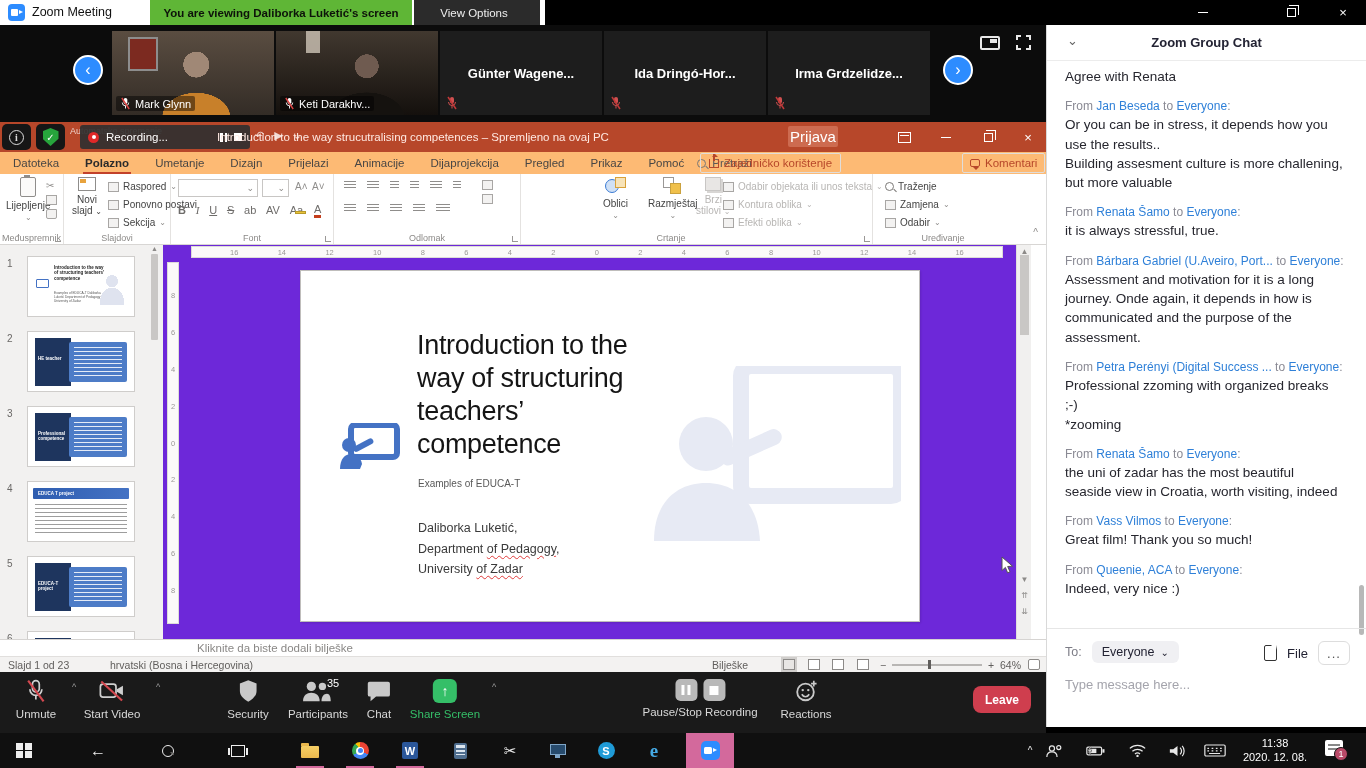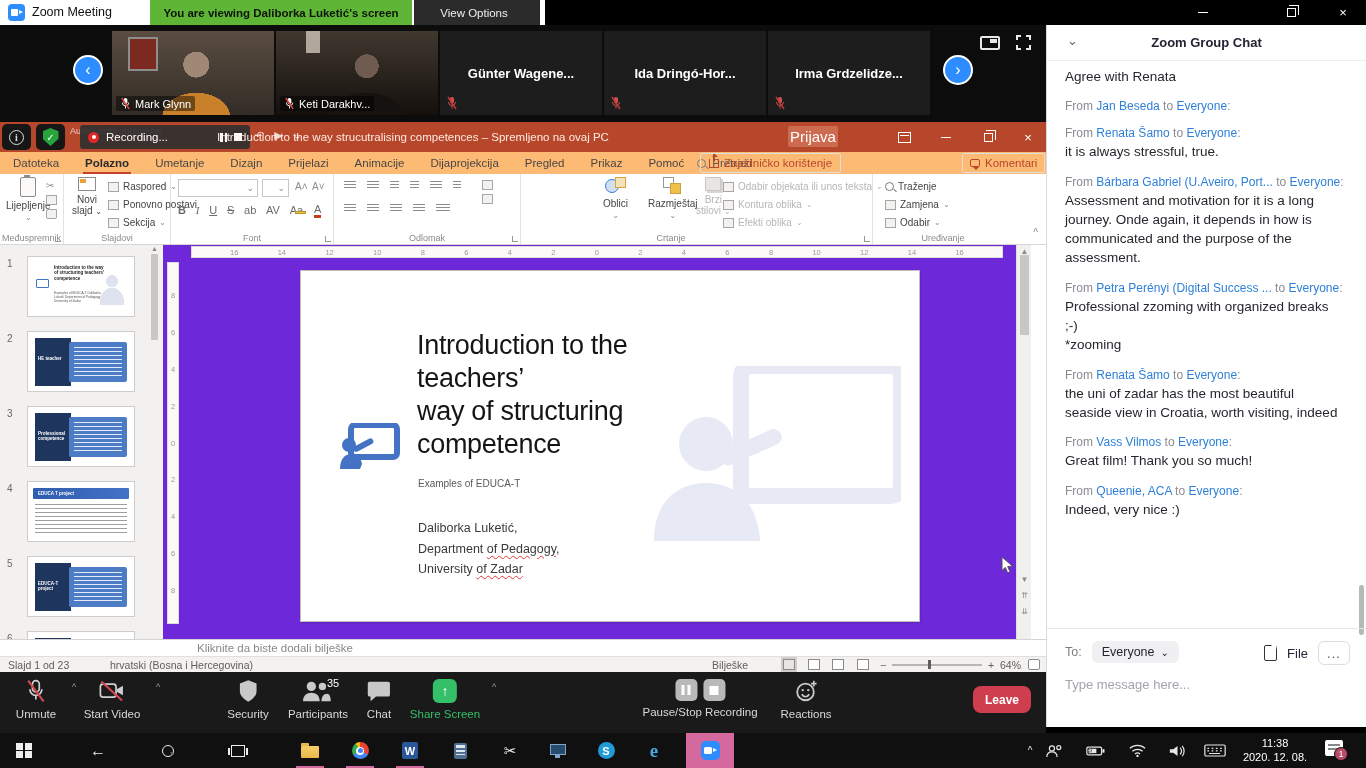--- a/index.html
+++ b/index.html
@@ -671,22 +671,22 @@
         <div class="s-icon">
           <svg width="62" height="46" viewBox="0 0 62 46">
             <rect x="12" y="2" width="46" height="32" rx="4" fill="none" stroke="#4472c4" stroke-width="6"></rect>
             <circle cx="10" cy="22" r="7" fill="#4472c4"></circle>
             <path d="M1 46c0-10 5-15 11-15s10 4 11 10l-2 5z" fill="#4472c4"></path>
             <rect x="16" y="24" width="22" height="6" rx="3" transform="rotate(-28 16 30)" fill="#4472c4"></rect>
           </svg>
         </div>
         <div class="s-title">
           <div>Introduction to the</div>
+          <div>way of structuring</div>
           <div>teachers’</div>
-          <div>way of structuring</div>
           <div>competence</div>
         </div>
         <div class="s-sub">Examples of EDUCA-T</div>
         <div class="s-auth">
           <div>Daliborka Luketić,</div>
           <div><span>Department </span><span class="wavy">of Pedagogy</span><span>,</span></div>
           <div><span>University </span><span class="wavy">of Zadar</span></div>
         </div>
         <div class="s-water">
           <svg width="265" height="175" viewBox="0 0 265 175">
@@ -822,20 +822,22 @@
           <div class="msg-body">Agree with Renata</div>
         </div>
 
         <div class="msg">
           <div class="msg-head">
             <span>From</span>
             <span class="nm">Jan Beseda</span>
             <span>to</span>
             <span class="nm"><span>Everyone</span></span><span>:</span>
           </div>
+          <div class="msg-body">Or you can be in stress, it depends how you use the results..
+Building assesment culture is more challening, but more valuable</div>
         </div>
 
         <div class="msg">
           <div class="msg-head">
             <span>From</span>
             <span class="nm">Renata Šamo</span>
             <span>to</span>
             <span class="nm"><span>Everyone</span></span><span>:</span>
           </div>
           <div class="msg-body">it is always stressful, true.</div>

